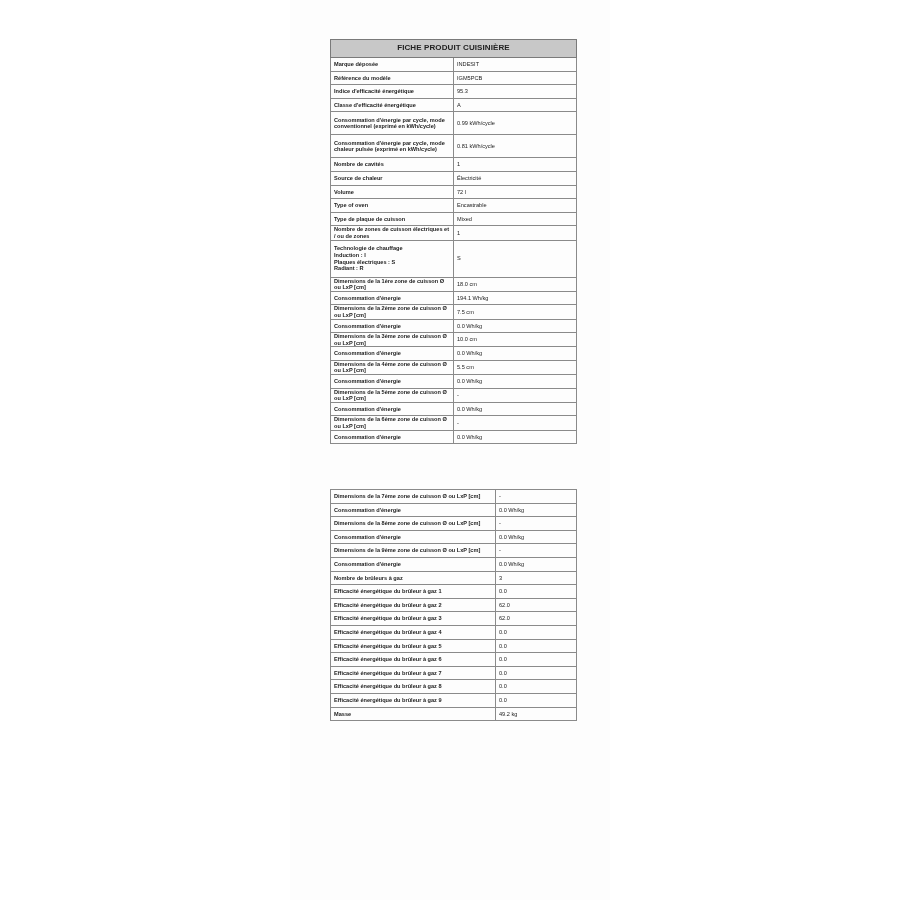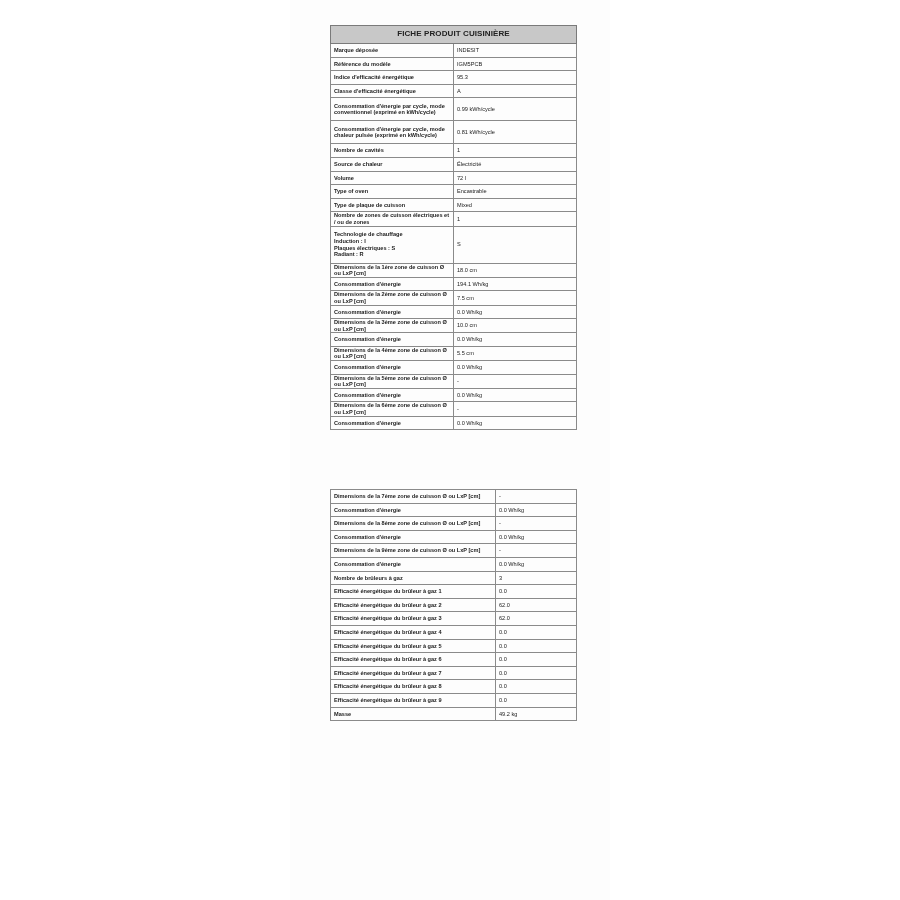--- a/index.html
+++ b/index.html
@@ -19,21 +19,21 @@
   }
   table.sheet td.lbl { width:158px; font-weight:bold; }
   table.sheet td.val { font-weight:normal; }
   table.sheet th {
     background:#c8c8c8; font-size:8px; font-weight:bold; height:17px; text-align:center;
     border:1px solid #7a7a7a; letter-spacing:0.1px;
   }
   tr.r1 td { height:12.6px; }
   tr.r2 td { height:22px; }
   tr.r4 td { height:36px; }
-  #t1 { top:25px;padding-left:48px; }
+  #t1 { top:39px;padding-left:48px; }
   #t2 { top:489px; }
 </style>
 </head>
 <body>
 
 <div class="page"></div>
 
 <table class="sheet" id="t1">
   <thead>
     <tr>

